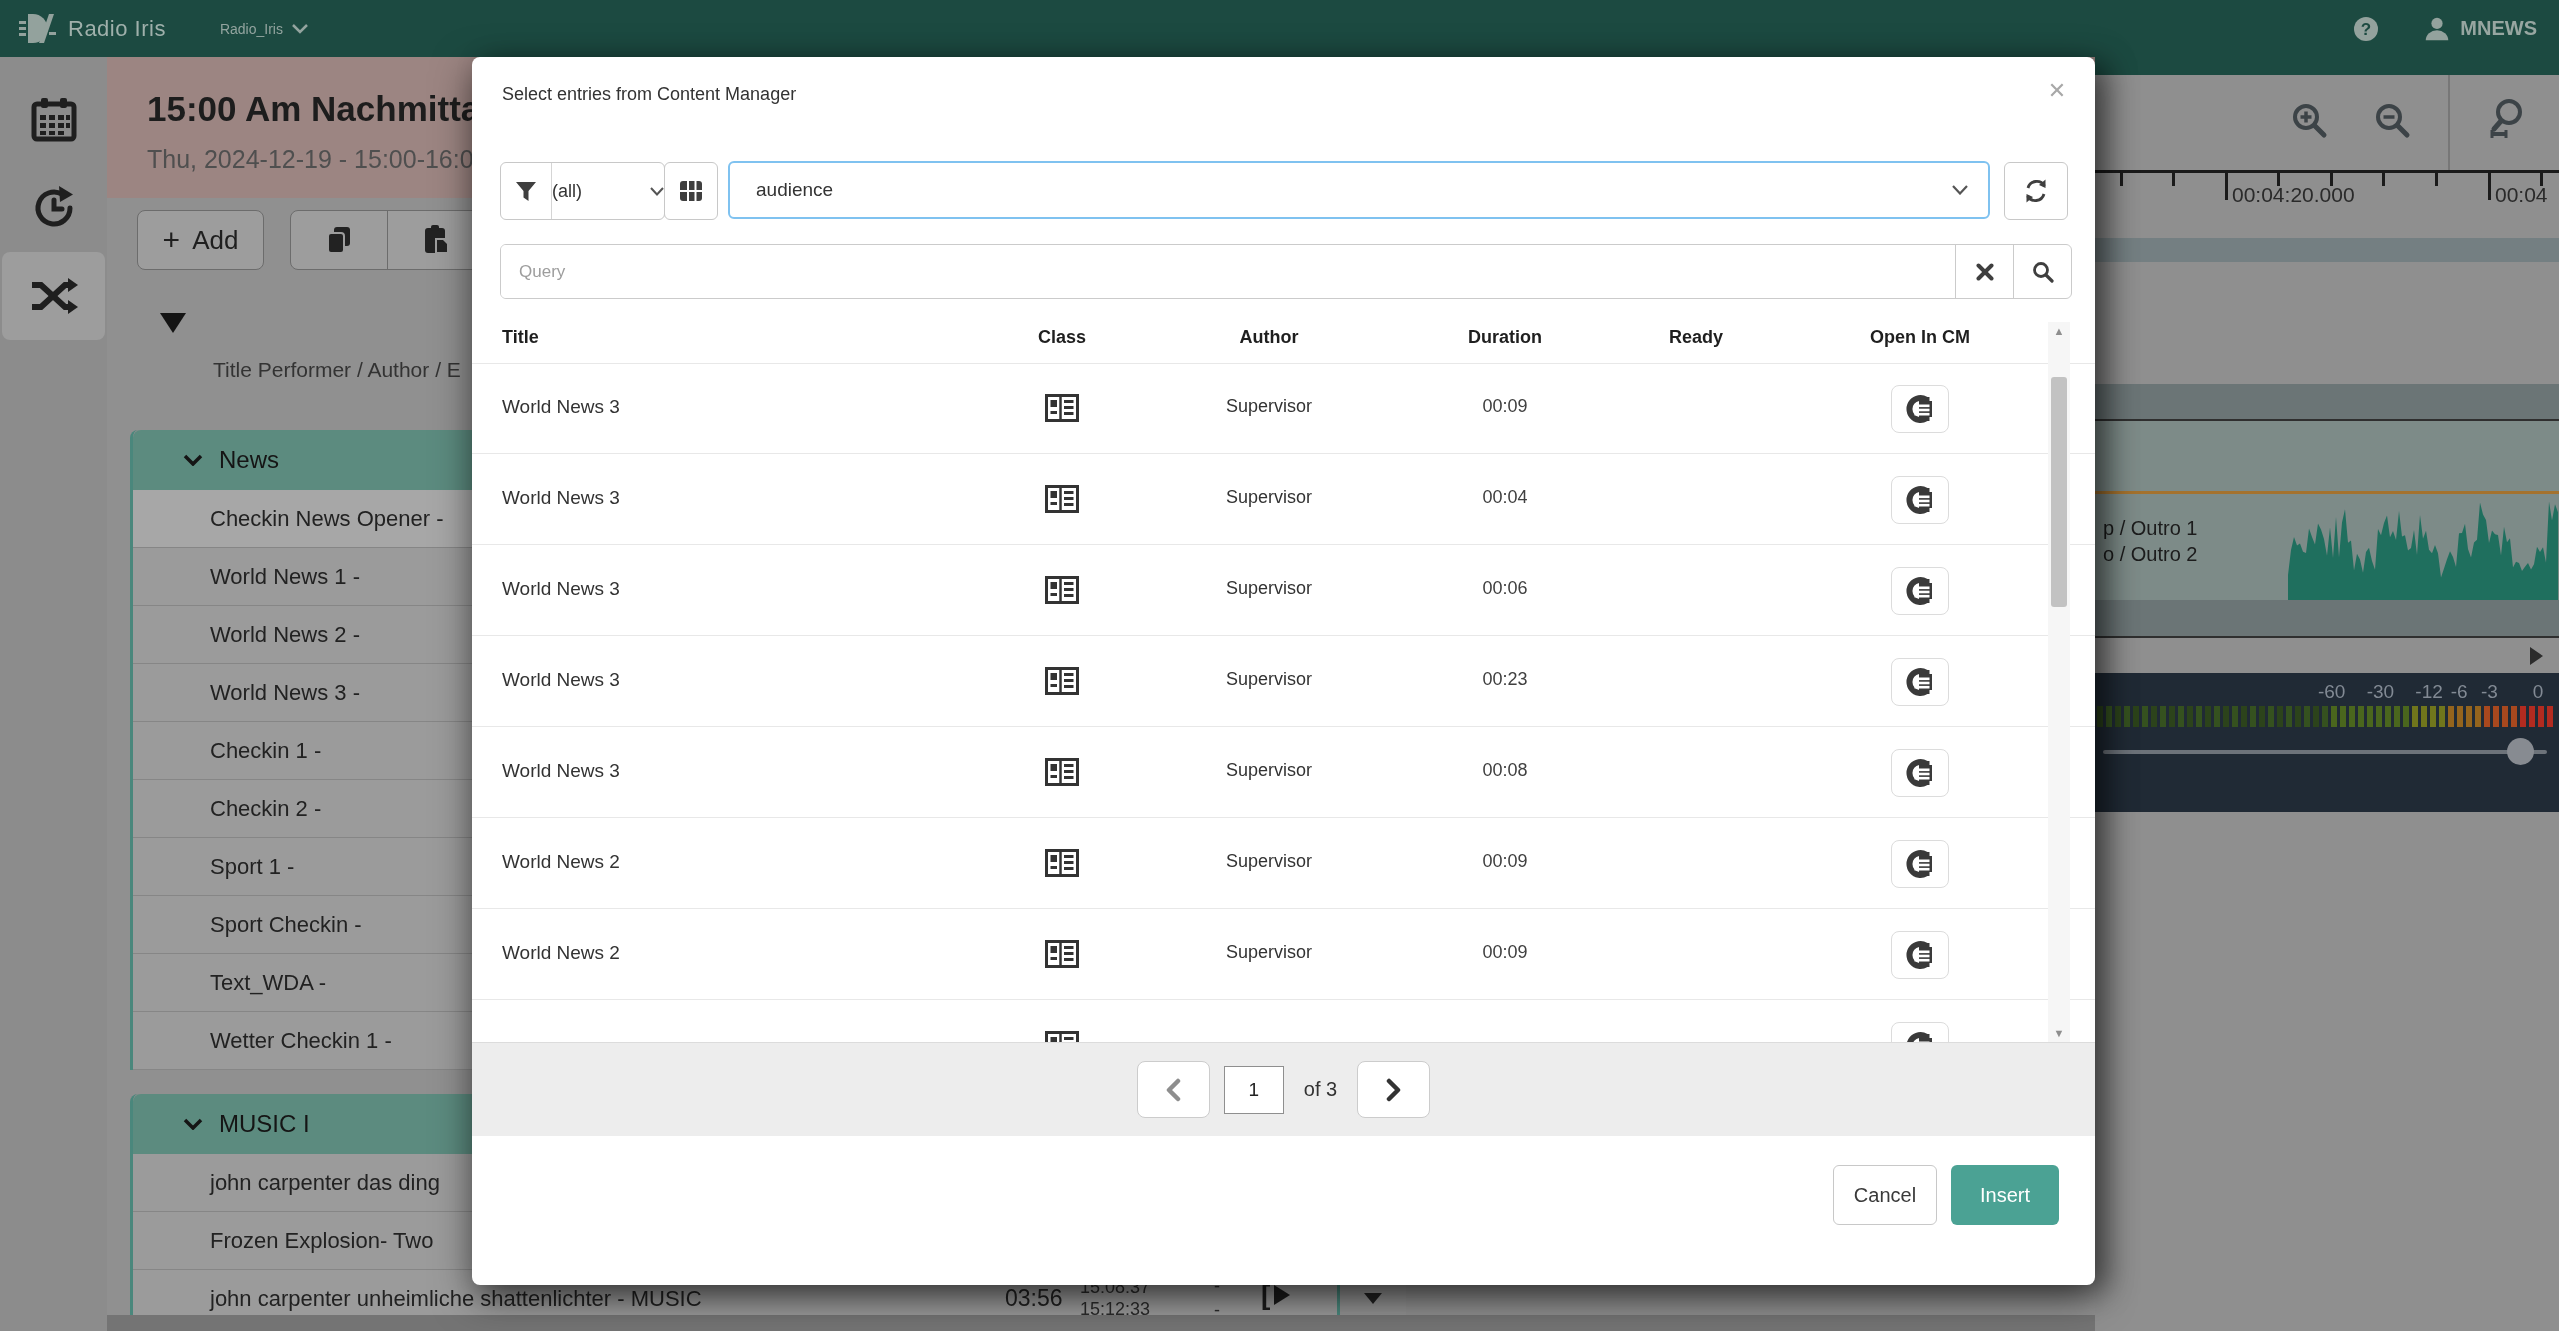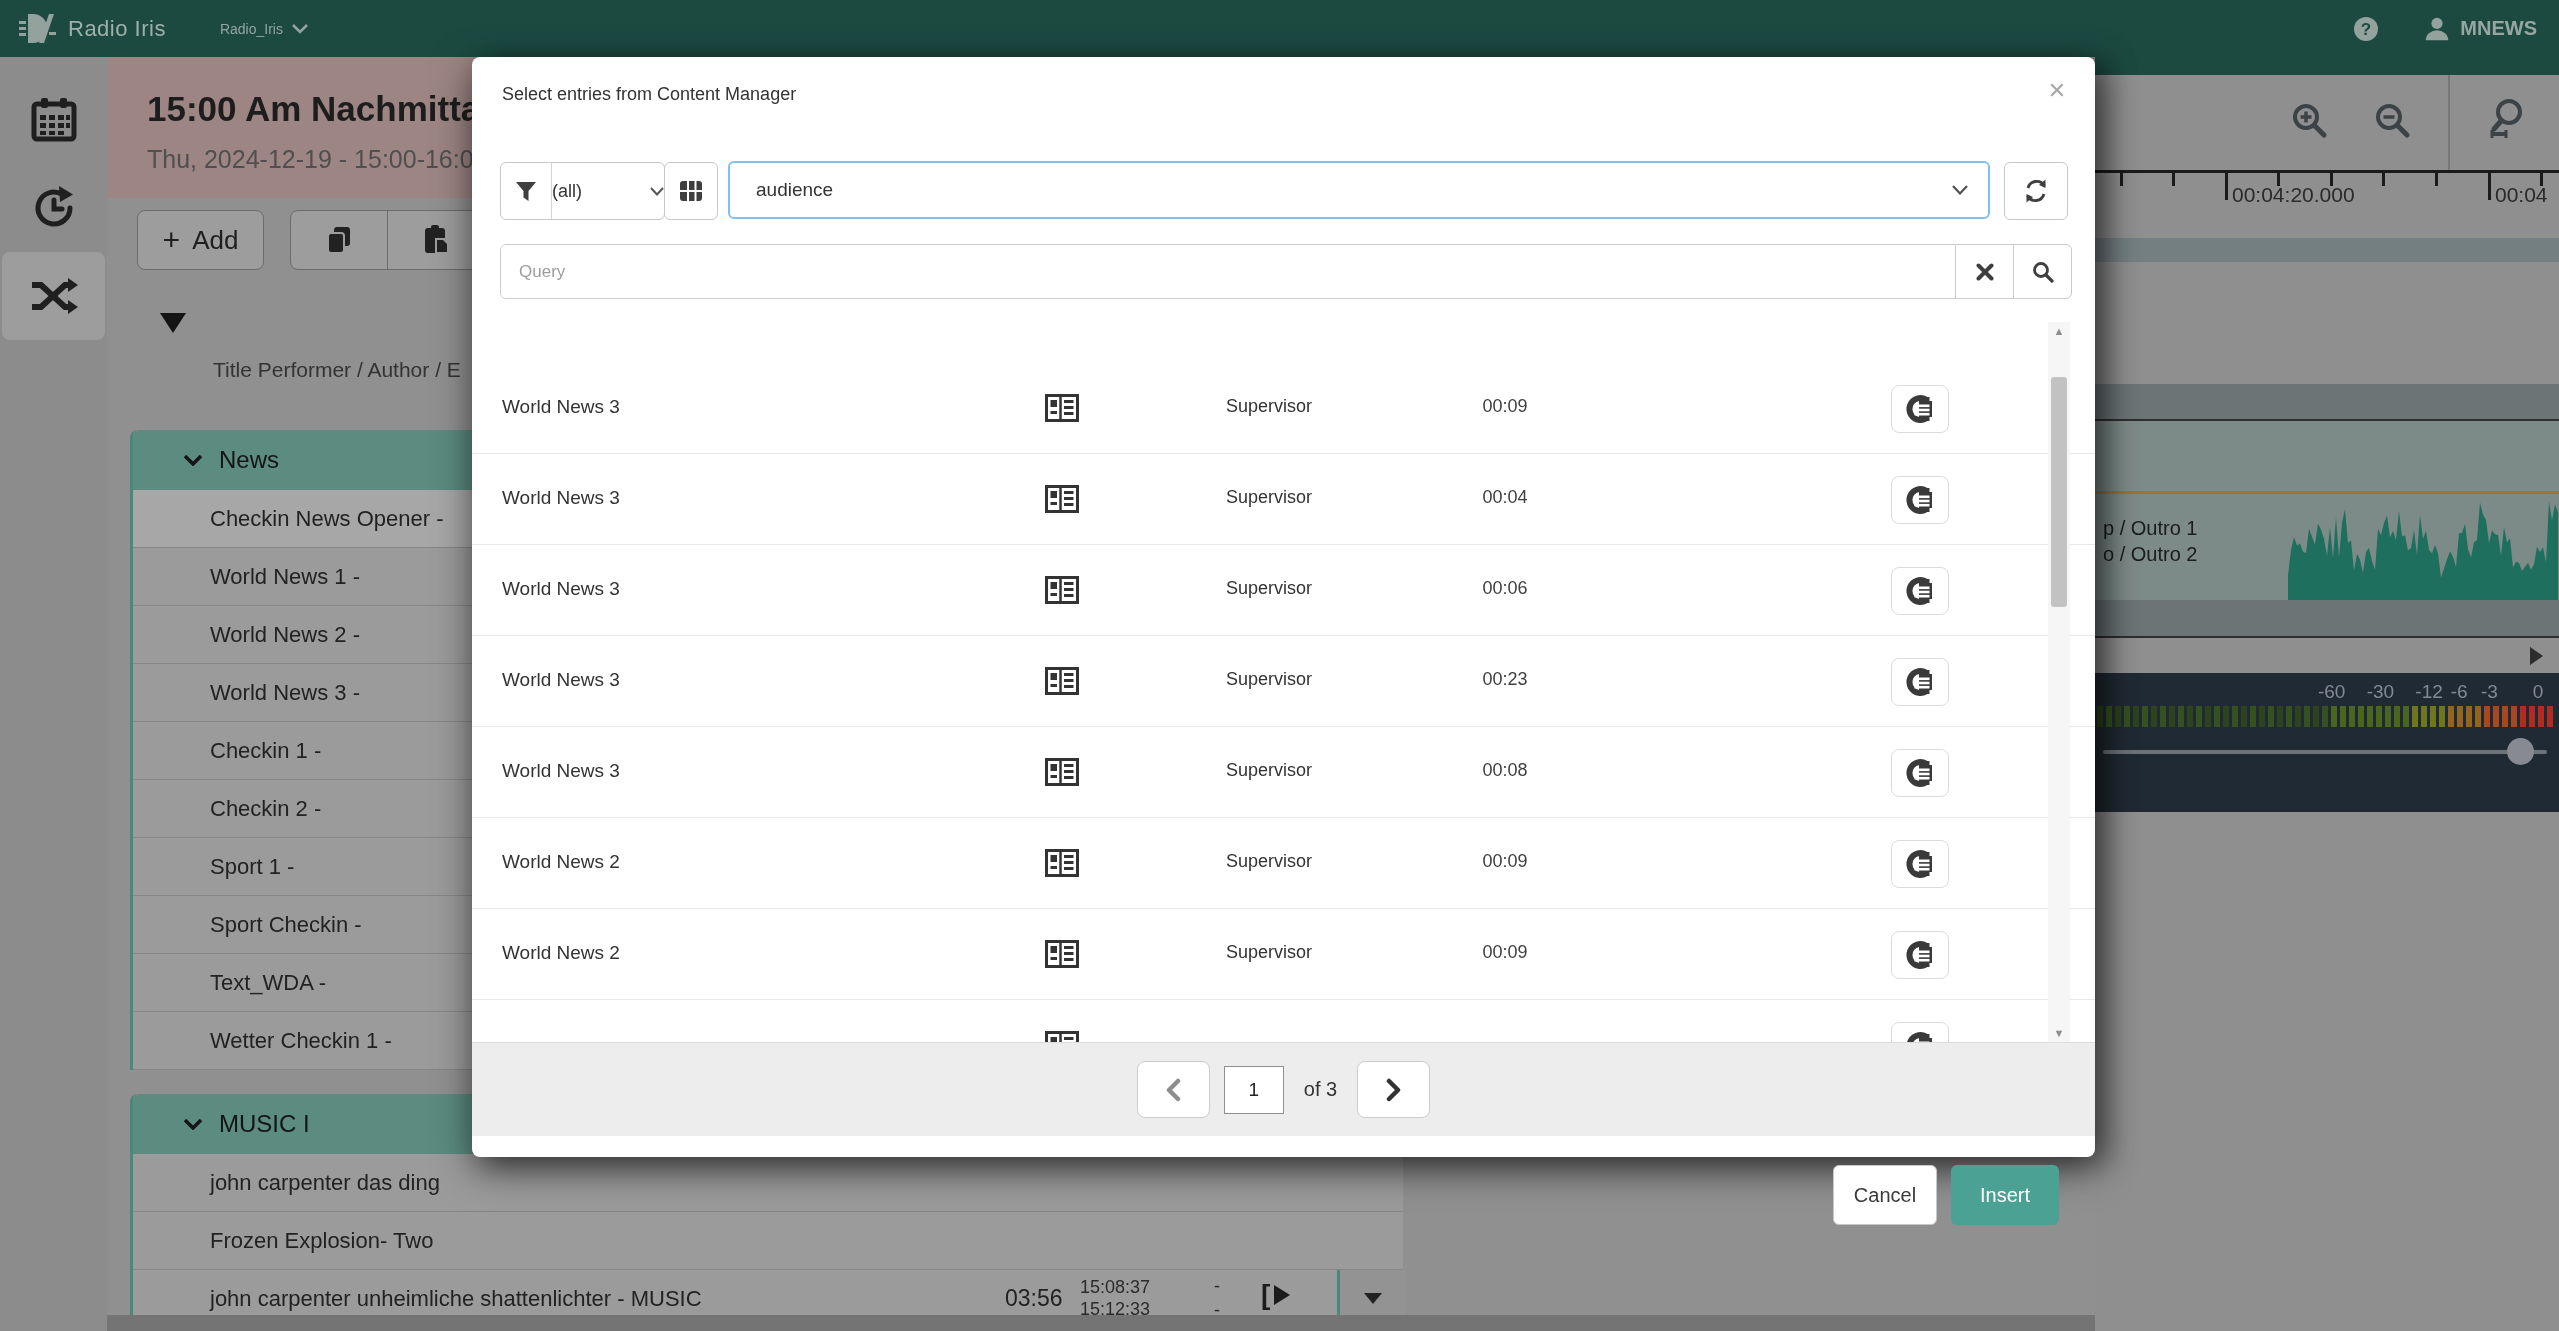--- a/index.html
+++ b/index.html
@@ -73,21 +73,21 @@
   #scrollstrip{left:0;top:581px;width:464px;height:35px}
   #scrollstrip .tri{position:absolute;right:16px;top:9px;width:0;height:0;border-top:9px solid transparent;border-bottom:9px solid transparent;border-left:13px solid #2c2c2c}
   #meter{left:0;top:616px;width:464px;height:139px;background:#202a35}
   .mlabel{position:absolute;top:8px;font-size:19px;color:#828a94;transform:translateX(-50%)}
   #leds{position:absolute;left:2px;top:33px;height:21px;display:flex;gap:3px}
   #leds span{width:6px;height:21px;display:block}
   #mslider{position:absolute;left:8px;top:77px;width:444px;height:4px;background:#6d737a;border-radius:2px}
   #mknob{position:absolute;left:412px;top:65px;width:27px;height:27px;border-radius:50%;background:#878b91}
 
   
-  #modal{left:472px;top:57px;width:1623px;height:1100px;background:#fff;border-radius:8px;z-index:10;
+  #modal{left:472px;top:57px;width:1623px;height:1228px;background:#fff;border-radius:8px;z-index:10;
          box-shadow:0 12px 38px rgba(0,0,0,.5),14px 6px 28px rgba(0,0,0,.38)}
   #m-title{left:30px;top:27px;font-size:18px;color:#333}
   #m-close{right:26px;top:22px;width:24px;height:24px;display:flex;align-items:center;justify-content:center;
            font-size:22px;color:#a8a8a8;cursor:default}
   .mbtn{border:1px solid #c8c8c8;border-radius:6px;background:#fff;display:flex;align-items:center;justify-content:center}
   #m-filtergroup{left:28px;top:105px;height:56px;display:flex;border:1px solid #c8c8c8;border-radius:6px;overflow:hidden}
   #m-filtergroup .fseg{width:50px;display:flex;align-items:center;justify-content:center}
   #m-filtersel{width:112px;border-left:1px solid #d5d5d5;display:flex;align-items:center;justify-content:space-between;gap:16px;
                font-size:18px;color:#333}
   #m-gridbtn{left:192px;top:105px;width:52px;height:56px}
@@ -523,20 +523,28 @@
       </svg>
     </span>
     <span class="qseg">
       <svg width="22" height="22" viewBox="0 0 22 22">
         <circle cx="9" cy="9" r="6.5" fill="none" stroke="#3f3f3f" stroke-width="2.8"></circle>
         <line x1="14" y1="14" x2="20" y2="20" stroke="#3f3f3f" stroke-width="3.2" stroke-linecap="round"></line>
       </svg>
     </span>
   </div>
 
+  <div id="m-thead" class="abs">
+    <span style="left:30px">Title</span>
+    <span style="left:590px;transform:translateX(-50%)">Class</span>
+    <span style="left:797px;transform:translateX(-50%)">Author</span>
+    <span style="left:1033px;transform:translateX(-50%)">Duration</span>
+    <span style="left:1224px;transform:translateX(-50%)">Ready</span>
+    <span style="left:1448px;transform:translateX(-50%)">Open In CM</span>
+  </div>
 
   <div id="m-body" class="abs">
   <div class="mrow">
     <span class="c-title">World News 3</span>
     <span class="c-class">
       <svg width="34" height="28" viewBox="0 0 34 28">
         <rect x="1.5" y="1.5" width="31" height="25" fill="none" stroke="#333" stroke-width="3"></rect>
         <line x1="15.5" y1="3" x2="15.5" y2="25" stroke="#333" stroke-width="2.5"></line>
         <rect x="5.5" y="6" width="6.5" height="7" fill="#333"></rect>
         <rect x="5.5" y="17" width="6.5" height="3" fill="#333"></rect>

